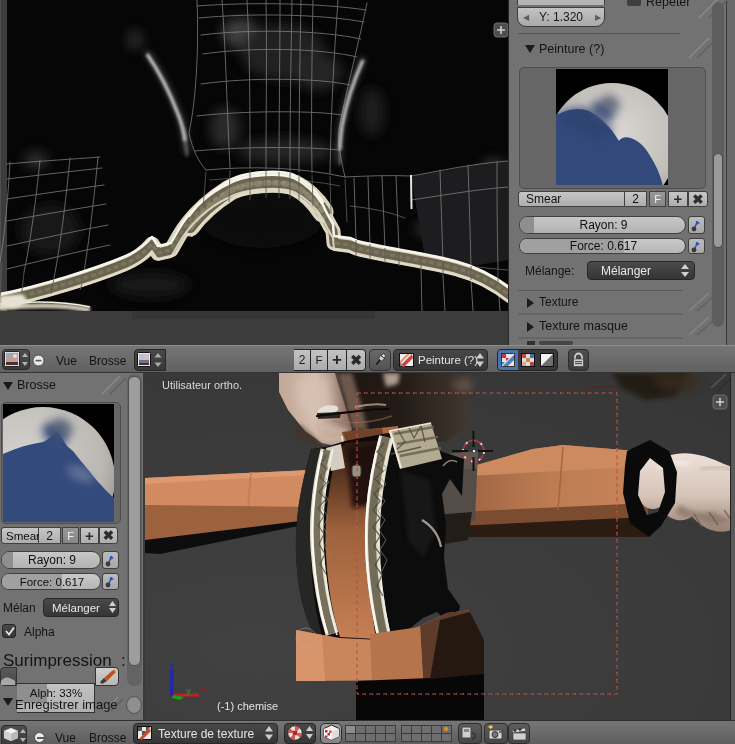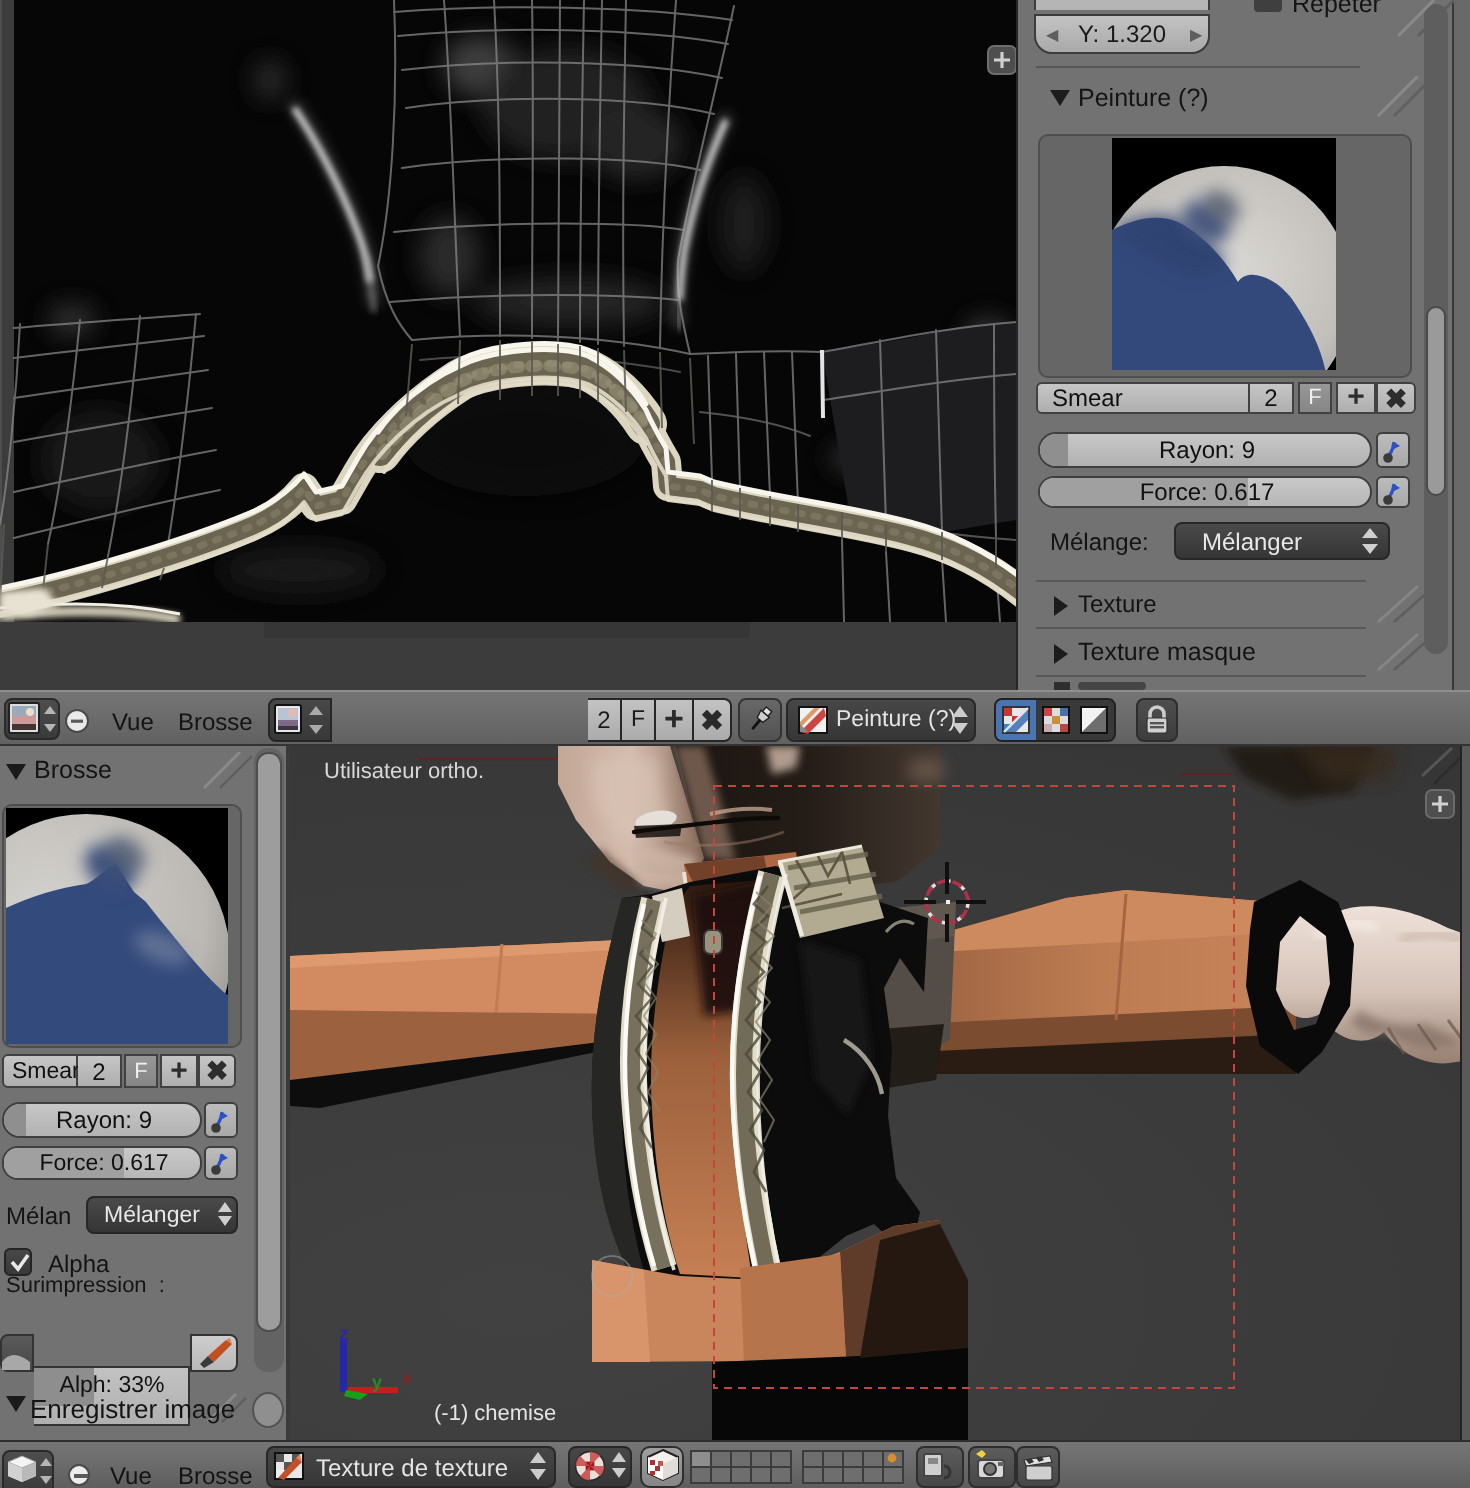--- a/index.html
+++ b/index.html
@@ -557,21 +557,21 @@
       <path d="M4.5,0 l3.5,5 l-7,0 z" fill="#cfcfcf"></path>
       <path d="M4.5,12 l3.5,-5 l-7,0 z" fill="#cfcfcf"></path>
     </svg>
 
  <div class="abs" style="left:2px;top:251px;width:14px;height:14px;background:linear-gradient(#484848,#383838);border:1px solid #242424;border-radius:3px"></div>
  <svg class="abs" style="left:3px;top:251px" width="14" height="14">
       <path d="M3,7 l3,3.5 l5,-7" stroke="#e8e8e8" stroke-width="1.8" fill="none"></path>
     </svg>
  <div class="abs lbl" style="left:24px;top:253px">Alpha</div>
 
- <div class="abs lbl" style="left:3px;top:265px;font-size:11px">Surimpression&nbsp;&nbsp;:</div>
+ <div class="abs lbl" style="left:3px;top:279px;font-size:17px">Surimpression&nbsp;&nbsp;:</div>
 
  <div class="abs" style="left:0px;top:294px;width:17px;height:19px;background:linear-gradient(#5a5a5a,#484848);border:1px solid #333;border-radius:4px 0 0 4px"></div>
  <svg class="abs" style="left:1px;top:295px" width="15" height="17">
       <path d="M0,13 Q5,6 14,13 L14,17 L0,17 Z" fill="#a8a8a8"></path>
     </svg>
  <div class="abs" style="left:17px;top:310px;width:78px;height:30px;background:linear-gradient(#c2c2c2,#b0b0b0);border:1px solid #333;border-left:none;overflow:hidden">
    <div class="abs" style="left:0;top:0;width:30px;height:19px;background:#8e8e8e"></div>
    <div class="abs" style="left:0;top:0;width:78px;text-align:center;color:#111;font-size:11.5px;line-height:18px">Alph: 33%</div>
  </div>
  <div class="abs" style="left:95px;top:294px;width:24px;height:19px;background:linear-gradient(#cecece,#b8b8b8);border:1px solid #333;border-radius:0 4px 4px 0"></div>

